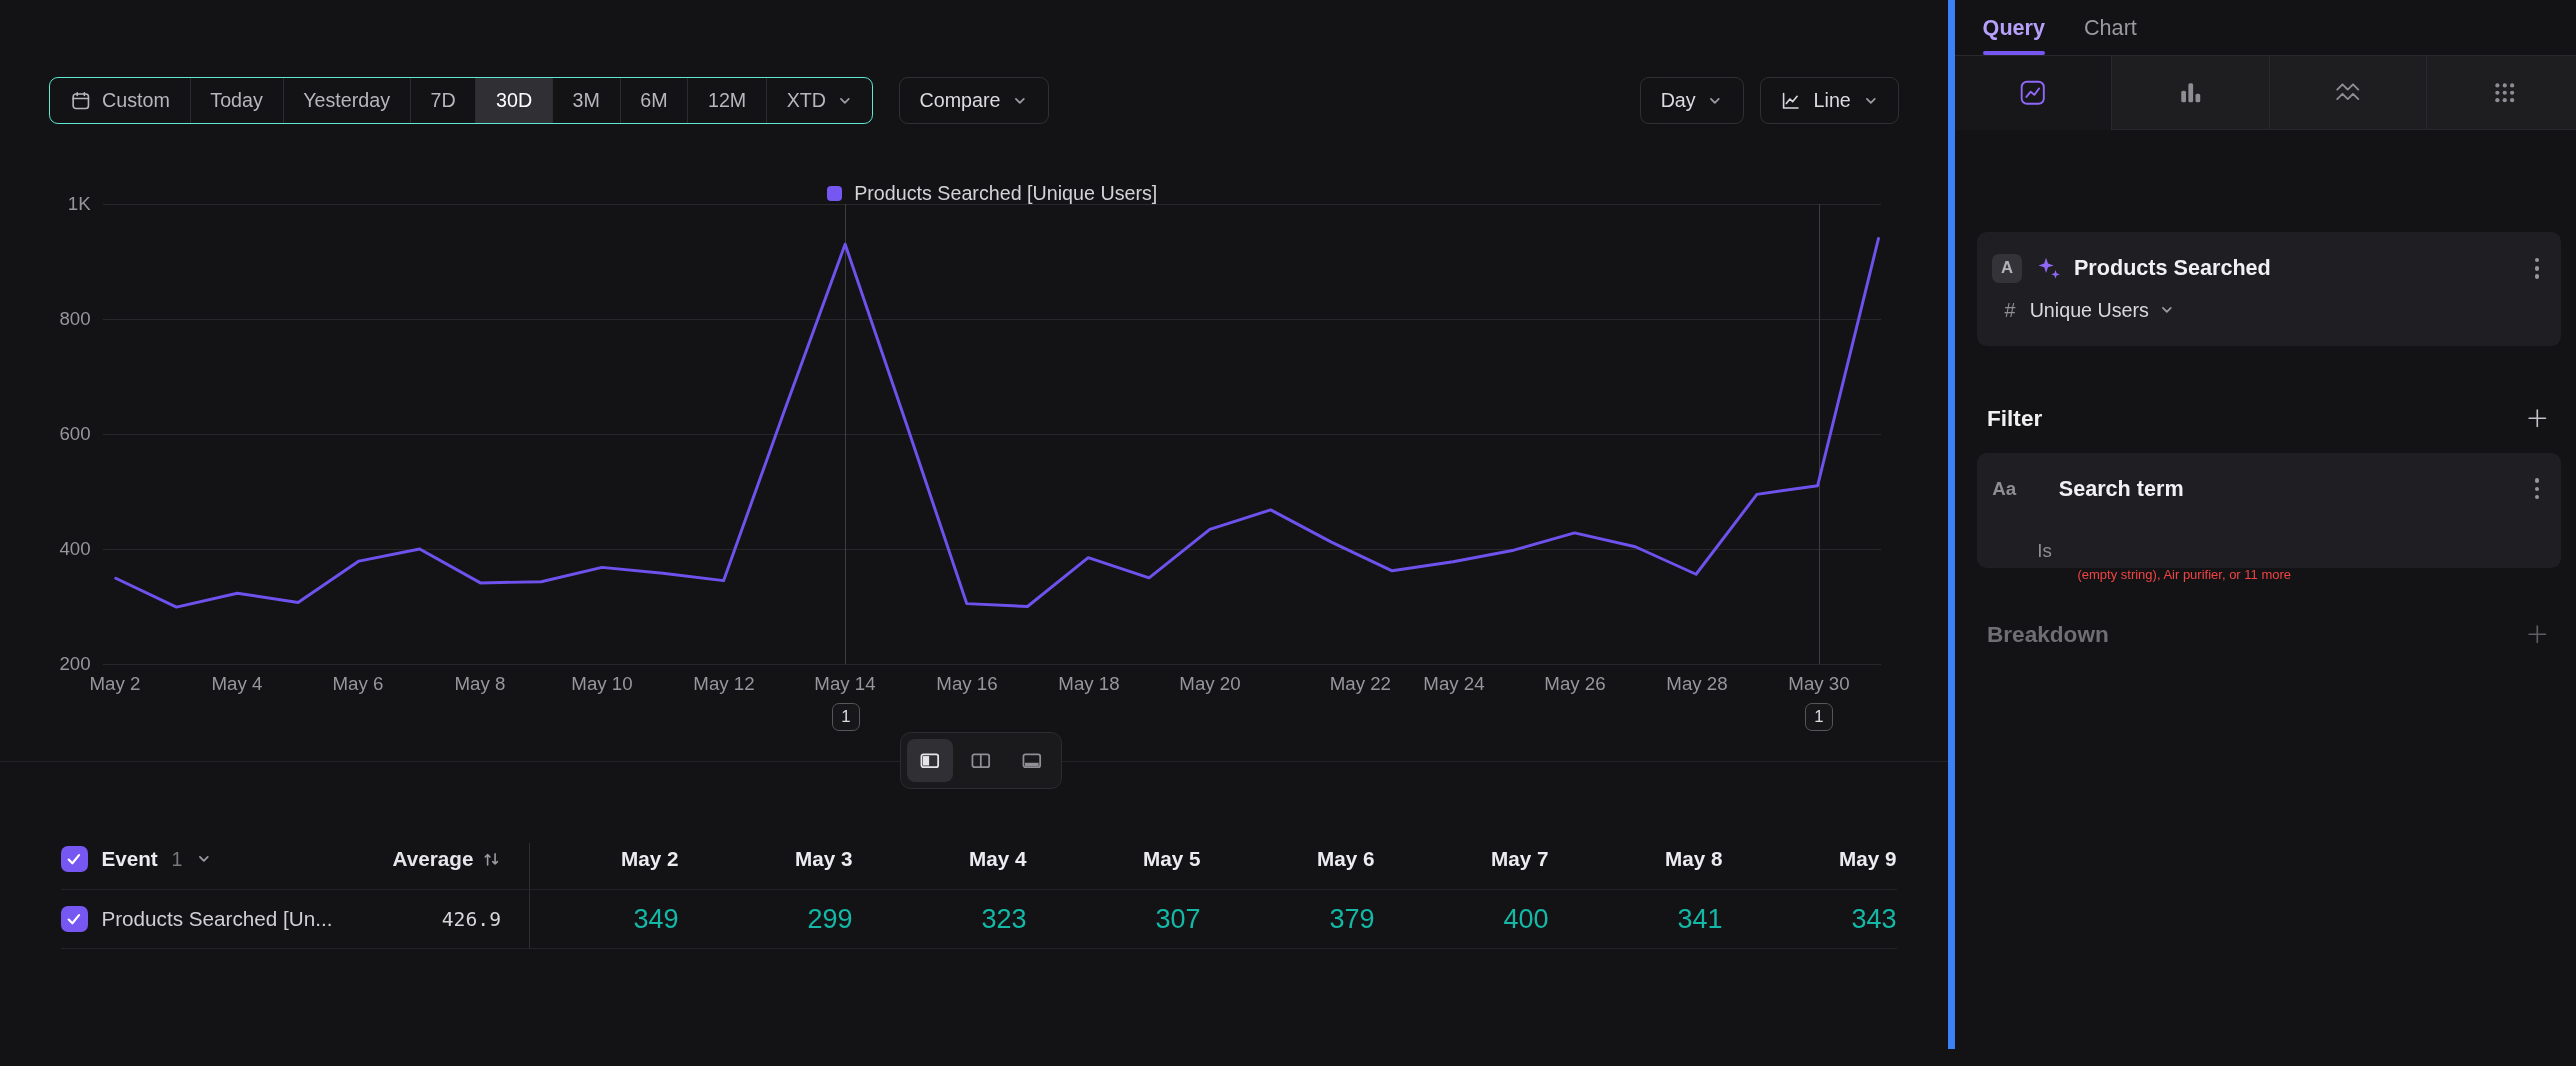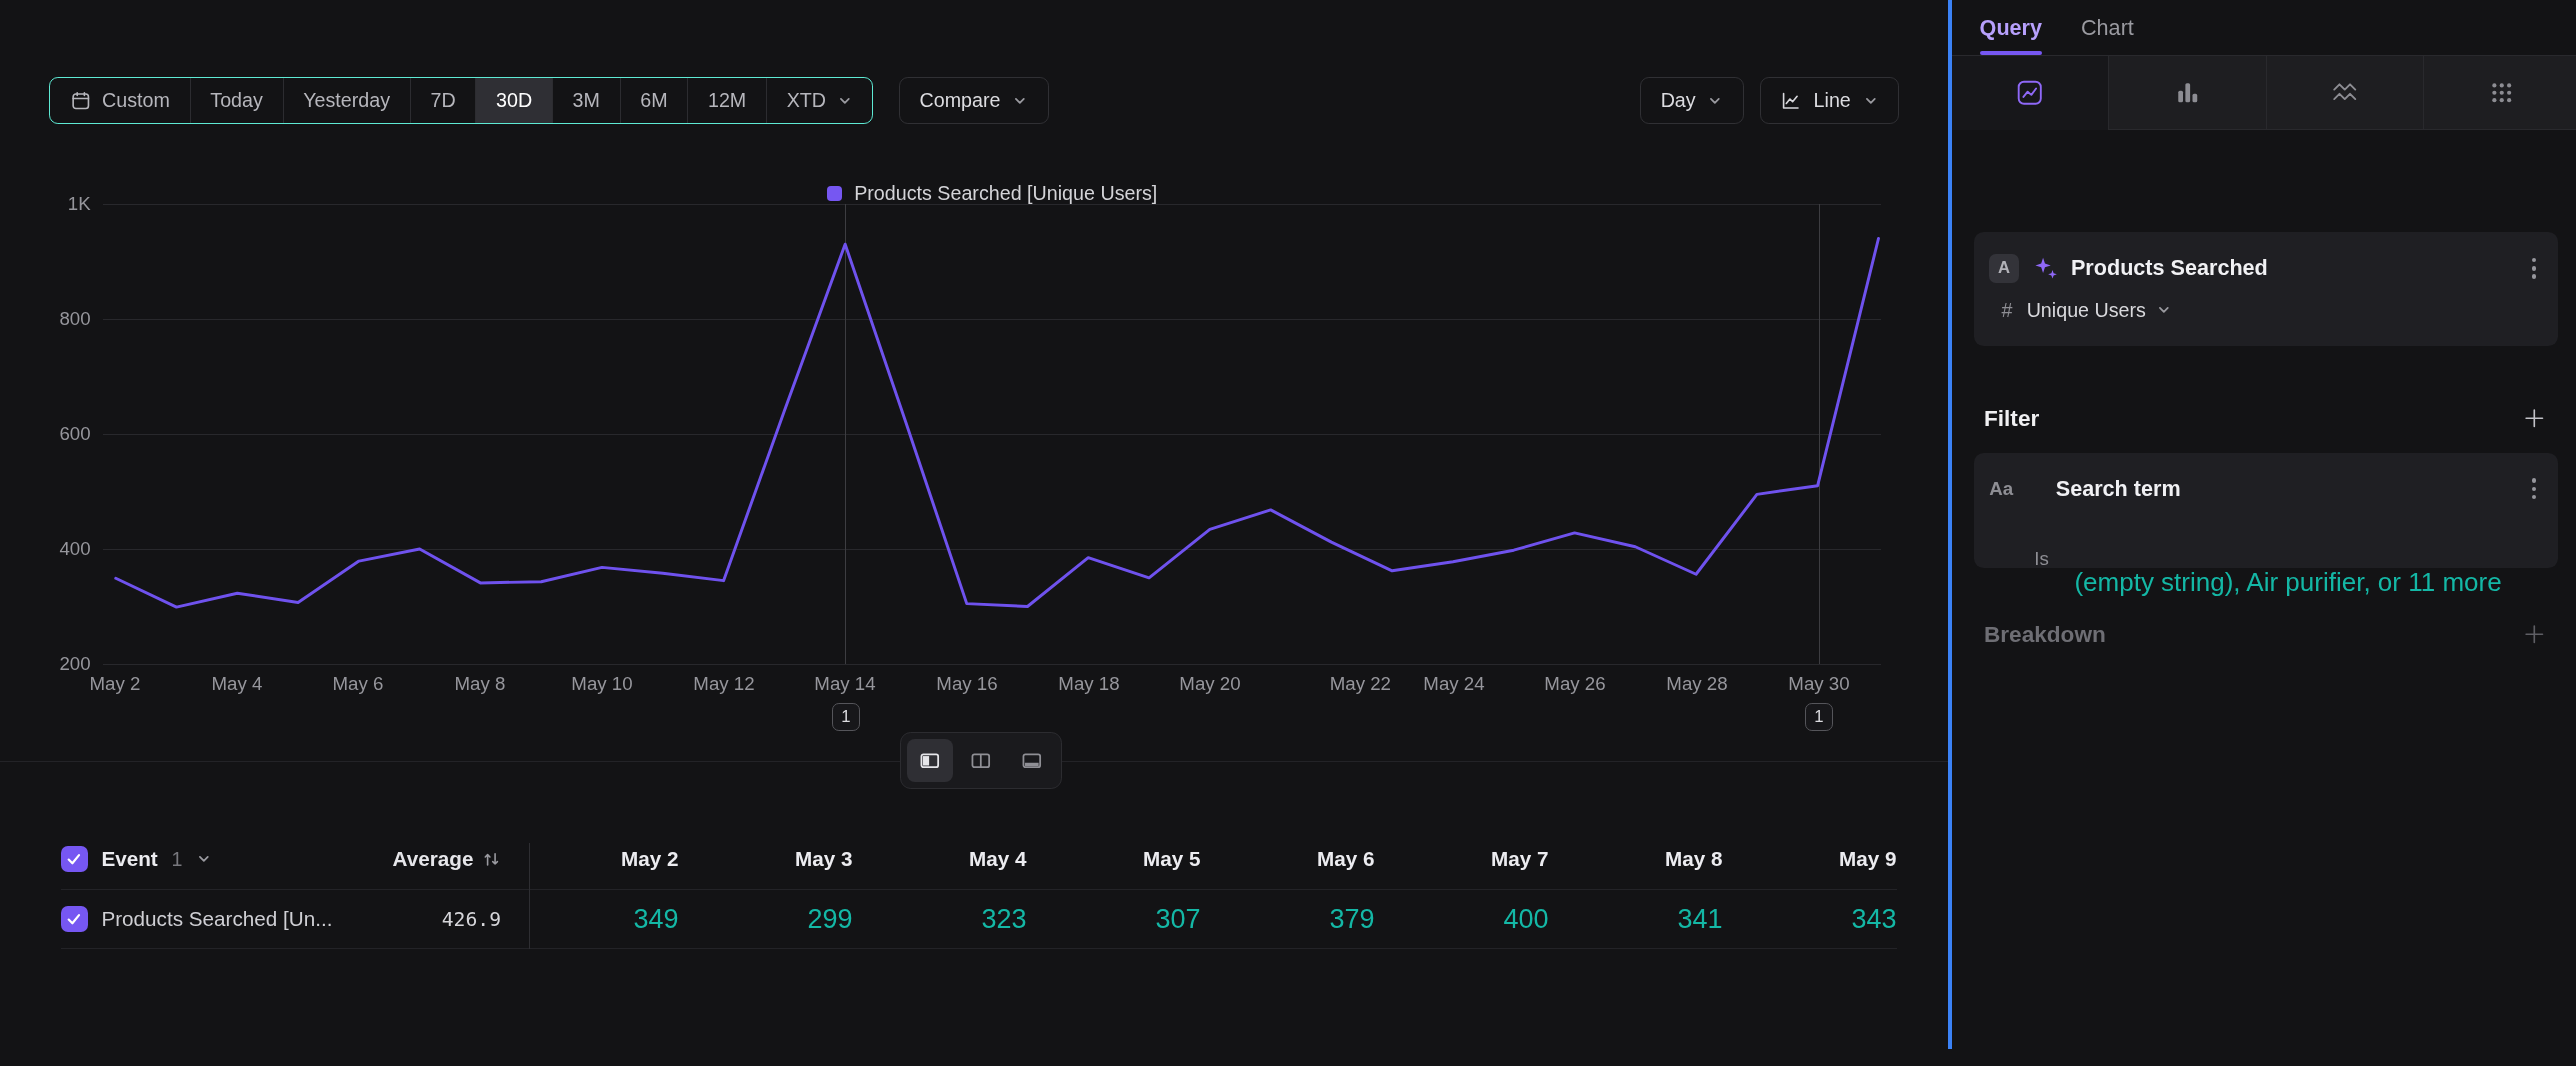--- a/index.html
+++ b/index.html
@@ -48,21 +48,21 @@
   .ev-count { font-size:19.7px; color:#78787e; }
   .head-avg { justify-content:flex-end; gap:8.9px; font-size:20.7px; font-weight:600; color:#e6e6ea; }
   .date { justify-content:flex-end; font-weight:700; color:#ececf0; font-size:20.7px; }
   .num { justify-content:flex-end; font-size:27px; color:#14b8a6; }
   .avg-val-cell { font-family:"DejaVu Sans Mono", monospace; font-size:19.7px; color:#d6d6da; }
   .row-name { font-size:20.7px; color:#cfcfd4; white-space:nowrap; overflow:hidden; }
   .checkbox { width:26.6px; height:26.6px; border-radius:6.9px; background:#7657f2; display:inline-flex; align-items:center; justify-content:center; flex:none; }
   .avg-divider { position:absolute; left:529px; top:843px; height:106px; width:1px; background:#2e2e32; }
 
   
-  .sidebar { position:absolute; left:1948px; top:0; width:628px; height:1049px; background:#131315; border-left:4px solid #3b82f6; }
+  .sidebar { position:absolute; left:1948px; top:0; width:628px; height:1049px; background:#131315; border-left:7px solid #3b82f6; }
   .side-tabs { position:absolute; left:0; top:0; width:100%; height:55px; display:flex; align-items:stretch; padding-left:27.6px; gap:39px; }
   .side-tab { display:flex; align-items:center; font-size:21.6px; color:#9a9aa0; position:relative; }
   .side-tab.active { color:#b7a0fc; font-weight:700; }
   .side-tab.active::after { content:""; position:absolute; left:0; right:0; bottom:0; height:3.9px; background:#7657f2; border-radius:2px; }
   .chart-type-tabs { position:absolute; top:55px; left:0; width:628px; height:75px; display:flex; }
   .ct { flex:1; display:flex; align-items:center; justify-content:center; background:#1e1e21; border-left:1px solid #29292d; border-top:1px solid #29292d; border-bottom:1px solid #29292d; }
   .ct:first-child { border-left:none; }
   .ct.active { background:#17171a; border-bottom:none; }
   .section-header { position:absolute; left:32px; width:563px; height:33px; display:flex; align-items:center; justify-content:space-between; }
   .section-title { font-size:22.6px; font-weight:700; color:#f0f0f2; }
@@ -80,21 +80,21 @@
   .row2 { margin-top:15.7px; }
   .metric-row2 { padding-left:7.9px; gap:11.8px; }
   .filter-row1 { gap:37px; }
   .filter-row2 { padding-left:45px; gap:25.6px; }
   .letter-badge { width:29.5px; height:29.5px; border-radius:6.9px; background:#333339; color:#b2b2b8; font-size:16.7px; font-weight:700; display:flex; align-items:center; justify-content:center; flex:none; }
   .metric-name, .filter-name { font-size:21.6px; font-weight:600; color:#f1f1f4; }
   .hash { color:#8e8e94; font-size:19.7px; width:19.7px; text-align:center; }
   .measure { color:#d9d9dd; font-size:19.7px; }
   .type-icon { width:29.5px; font-size:18.7px; color:#8e8e94; font-weight:600; }
   .op { color:#8e8e94; font-size:18.7px; }
-  .filter-value { color:#14b8a6; font-size:26px;margin-top:48px; }
+  .filter-value { color:#ef4444; font-size:13px;margin-top:48px; }
   .kebab { margin-left:auto; display:flex; flex-direction:column; gap:3.9px; align-items:center; background:none; border:none; padding:3.9px; }
   .kebab i { width:4.4px; height:4.4px; border-radius:50%; background:#96969c; display:block; }
   .sel-row { display:flex; align-items:center; gap:9.8px; }
 </style>
 </head>
 <body>
 
 <div class="app">
 
   <div class="main">

